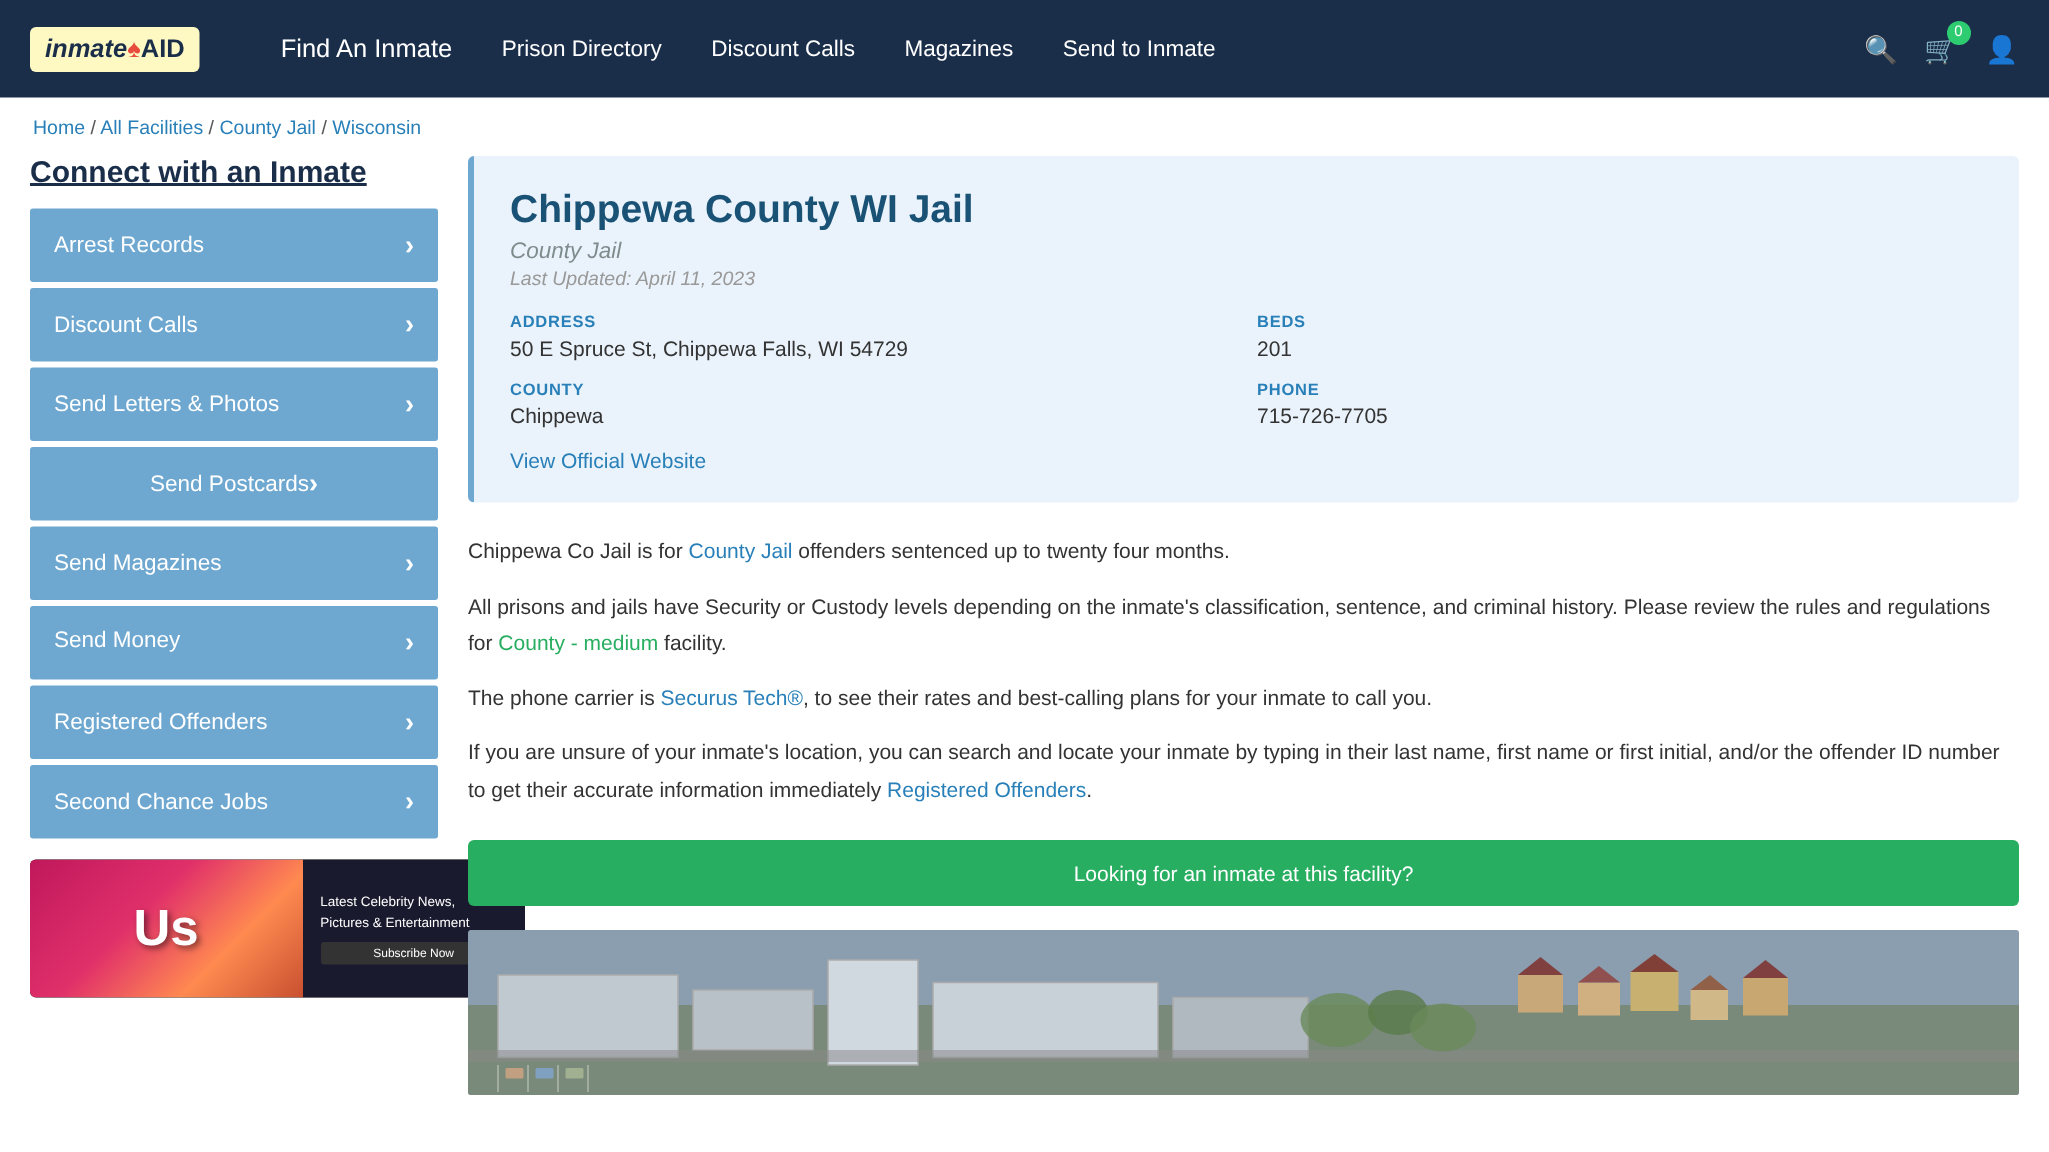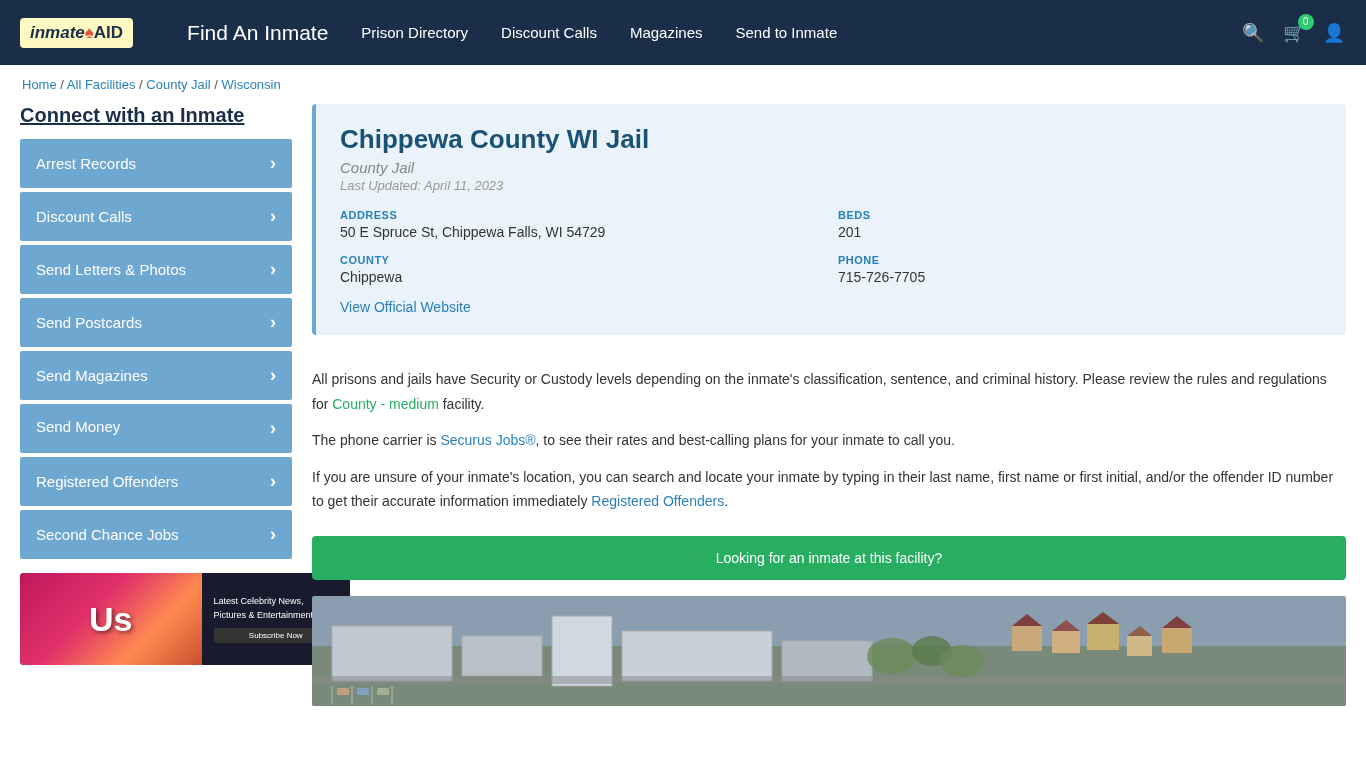--- a/index.html
+++ b/index.html
@@ -11,21 +11,21 @@
 <nav style="background:#1a2e4a; display:flex; align-items:center; padding:0 20px; height:65px;">
   <div style="margin-right:40px; flex-shrink:0;">
     <div style="background:#fef9c3; border-radius:4px; padding:5px 10px; display:inline-flex; align-items:center;">
       <span style="color:#1a2e4a; font-weight:900; font-size:17px; font-style:italic;">inmate</span>
       <span style="color:#e74c3c; font-weight:900; font-size:17px;">♠</span>
       <span style="color:#1a2e4a; font-weight:900; font-size:17px;">AID</span>
     </div>
   </div>
   <ul style="display:flex; align-items:center; list-style:none; flex:1; gap:5px;">
     <li>
-        <a href="#" style="color:#fff; text-decoration:none; font-size:21px; padding:10px 14px; display:block; white-space:nowrap;">Find An Inmate</a>
+        <a href="#" style="color:#fff; text-decoration:none; font-size:17px; padding:10px 14px; display:block; white-space:nowrap;">Find An Inmate</a>
       </li>
     <li>
         <a href="#" style="color:#fff; text-decoration:none; font-size:15px; padding:10px 14px; display:block; white-space:nowrap;">Prison Directory</a>
       </li>
     <li>
         <a href="#" style="color:#fff; text-decoration:none; font-size:15px; padding:10px 14px; display:block; white-space:nowrap;">Discount Calls</a>
       </li>
     <li>
         <a href="#" style="color:#fff; text-decoration:none; font-size:15px; padding:10px 14px; display:block; white-space:nowrap;">Magazines</a>
       </li>
@@ -63,21 +63,21 @@
         <span style="color:#fff; font-size:18px; font-weight:bold;">›</span>
       </div>
       <div style="background:#6ea8d0; display:flex; align-items:center; justify-content:space-between; padding:14px 16px; cursor:pointer; border-radius:2px;">
         <span style="color:#fff; font-size:15px; font-weight:500;">Discount Calls</span>
         <span style="color:#fff; font-size:18px; font-weight:bold;">›</span>
       </div>
       <div style="background:#6ea8d0; display:flex; align-items:center; justify-content:space-between; padding:14px 16px; cursor:pointer; border-radius:2px;">
         <span style="color:#fff; font-size:15px; font-weight:500;">Send Letters &amp; Photos</span>
         <span style="color:#fff; font-size:18px; font-weight:bold;">›</span>
       </div>
-      <div style="background:#6ea8d0; display:flex; align-items:center; justify-content:space-between; padding:14px 16px; cursor:pointer; border-radius:2px;">
+      <div style="background:#6ea8d0; display:flex; align-items:center; justify-content:center; padding:14px 16px; cursor:pointer; border-radius:2px;">
         <span style="color:#fff; font-size:15px; font-weight:500;">Send Postcards</span>
         <span style="color:#fff; font-size:18px; font-weight:bold;">›</span>
       </div>
       <div style="background:#6ea8d0; display:flex; align-items:center; justify-content:space-between; padding:14px 16px; cursor:pointer; border-radius:2px;">
         <span style="color:#fff; font-size:15px; font-weight:500;">Send Magazines</span>
         <span style="color:#fff; font-size:18px; font-weight:bold;">›</span>
       </div>
       <div style="background:#6ea8d0; display:flex; align-items:flex-start; justify-content:space-between; padding:14px 16px; cursor:pointer; border-radius:2px;">
         <span style="color:#fff; font-size:15px; font-weight:500;">Send Money</span>
         <span style="color:#fff; font-size:18px; font-weight:bold;">›</span>
@@ -128,25 +128,28 @@
           <p style="color:#333; font-size:14px;">715-726-7705</p>
         </div>
       </div>
 
       <div style="margin-top:14px;">
         <a href="#" style="color:#2980b9; text-decoration:none; font-size:14px;">View Official Website</a>
       </div>
     </div>
 
     <div style="padding:6px 0; line-height:1.75; color:#333; font-size:14px;">
+      <p>
+        <span>Chippewa Co Jail is for </span><a href="#" style="color:#2980b9; text-decoration:none;">County Jail</a><span> offenders sentenced up to twenty four months.</span>
+      </p>
       <p style="margin-top:12px;">
         <span>All prisons and jails have Security or Custody levels depending on the inmate's classification, sentence, and criminal history. Please review the rules and regulations for </span><a href="#" style="color:#27ae60; text-decoration:none;">County - medium</a><span> facility.</span>
       </p>
       <p style="margin-top:12px;">
-        <span>The phone carrier is </span><a href="#" style="color:#2980b9; text-decoration:none;">Securus Jobs®</a><span>, to see their rates and best-calling plans for your inmate to call you.</span>
+        <span>The phone carrier is </span><a href="#" style="color:#2980b9; text-decoration:none;">Securus Tech®</a><span>, to see their rates and best-calling plans for your inmate to call you.</span>
       </p>
       <p style="margin-top:12px;">
         <span>If you are unsure of your inmate's location, you can search and locate your inmate by typing in their last name, first name or first initial, and/or the offender ID number to get their accurate information immediately </span><a href="#" style="color:#2980b9; text-decoration:none;">Registered Offenders</a><span>.</span>
       </p>
     </div>
 
     <div style="display:flex; gap:14px; margin:16px 0;">
       <button style="background:#27ae60; color:#fff; padding:14px 18px; border:none; border-radius:4px; cursor:pointer; font-size:14px; font-weight:500; flex:1;">Looking for an inmate at this facility?</button>
     </div>
 

